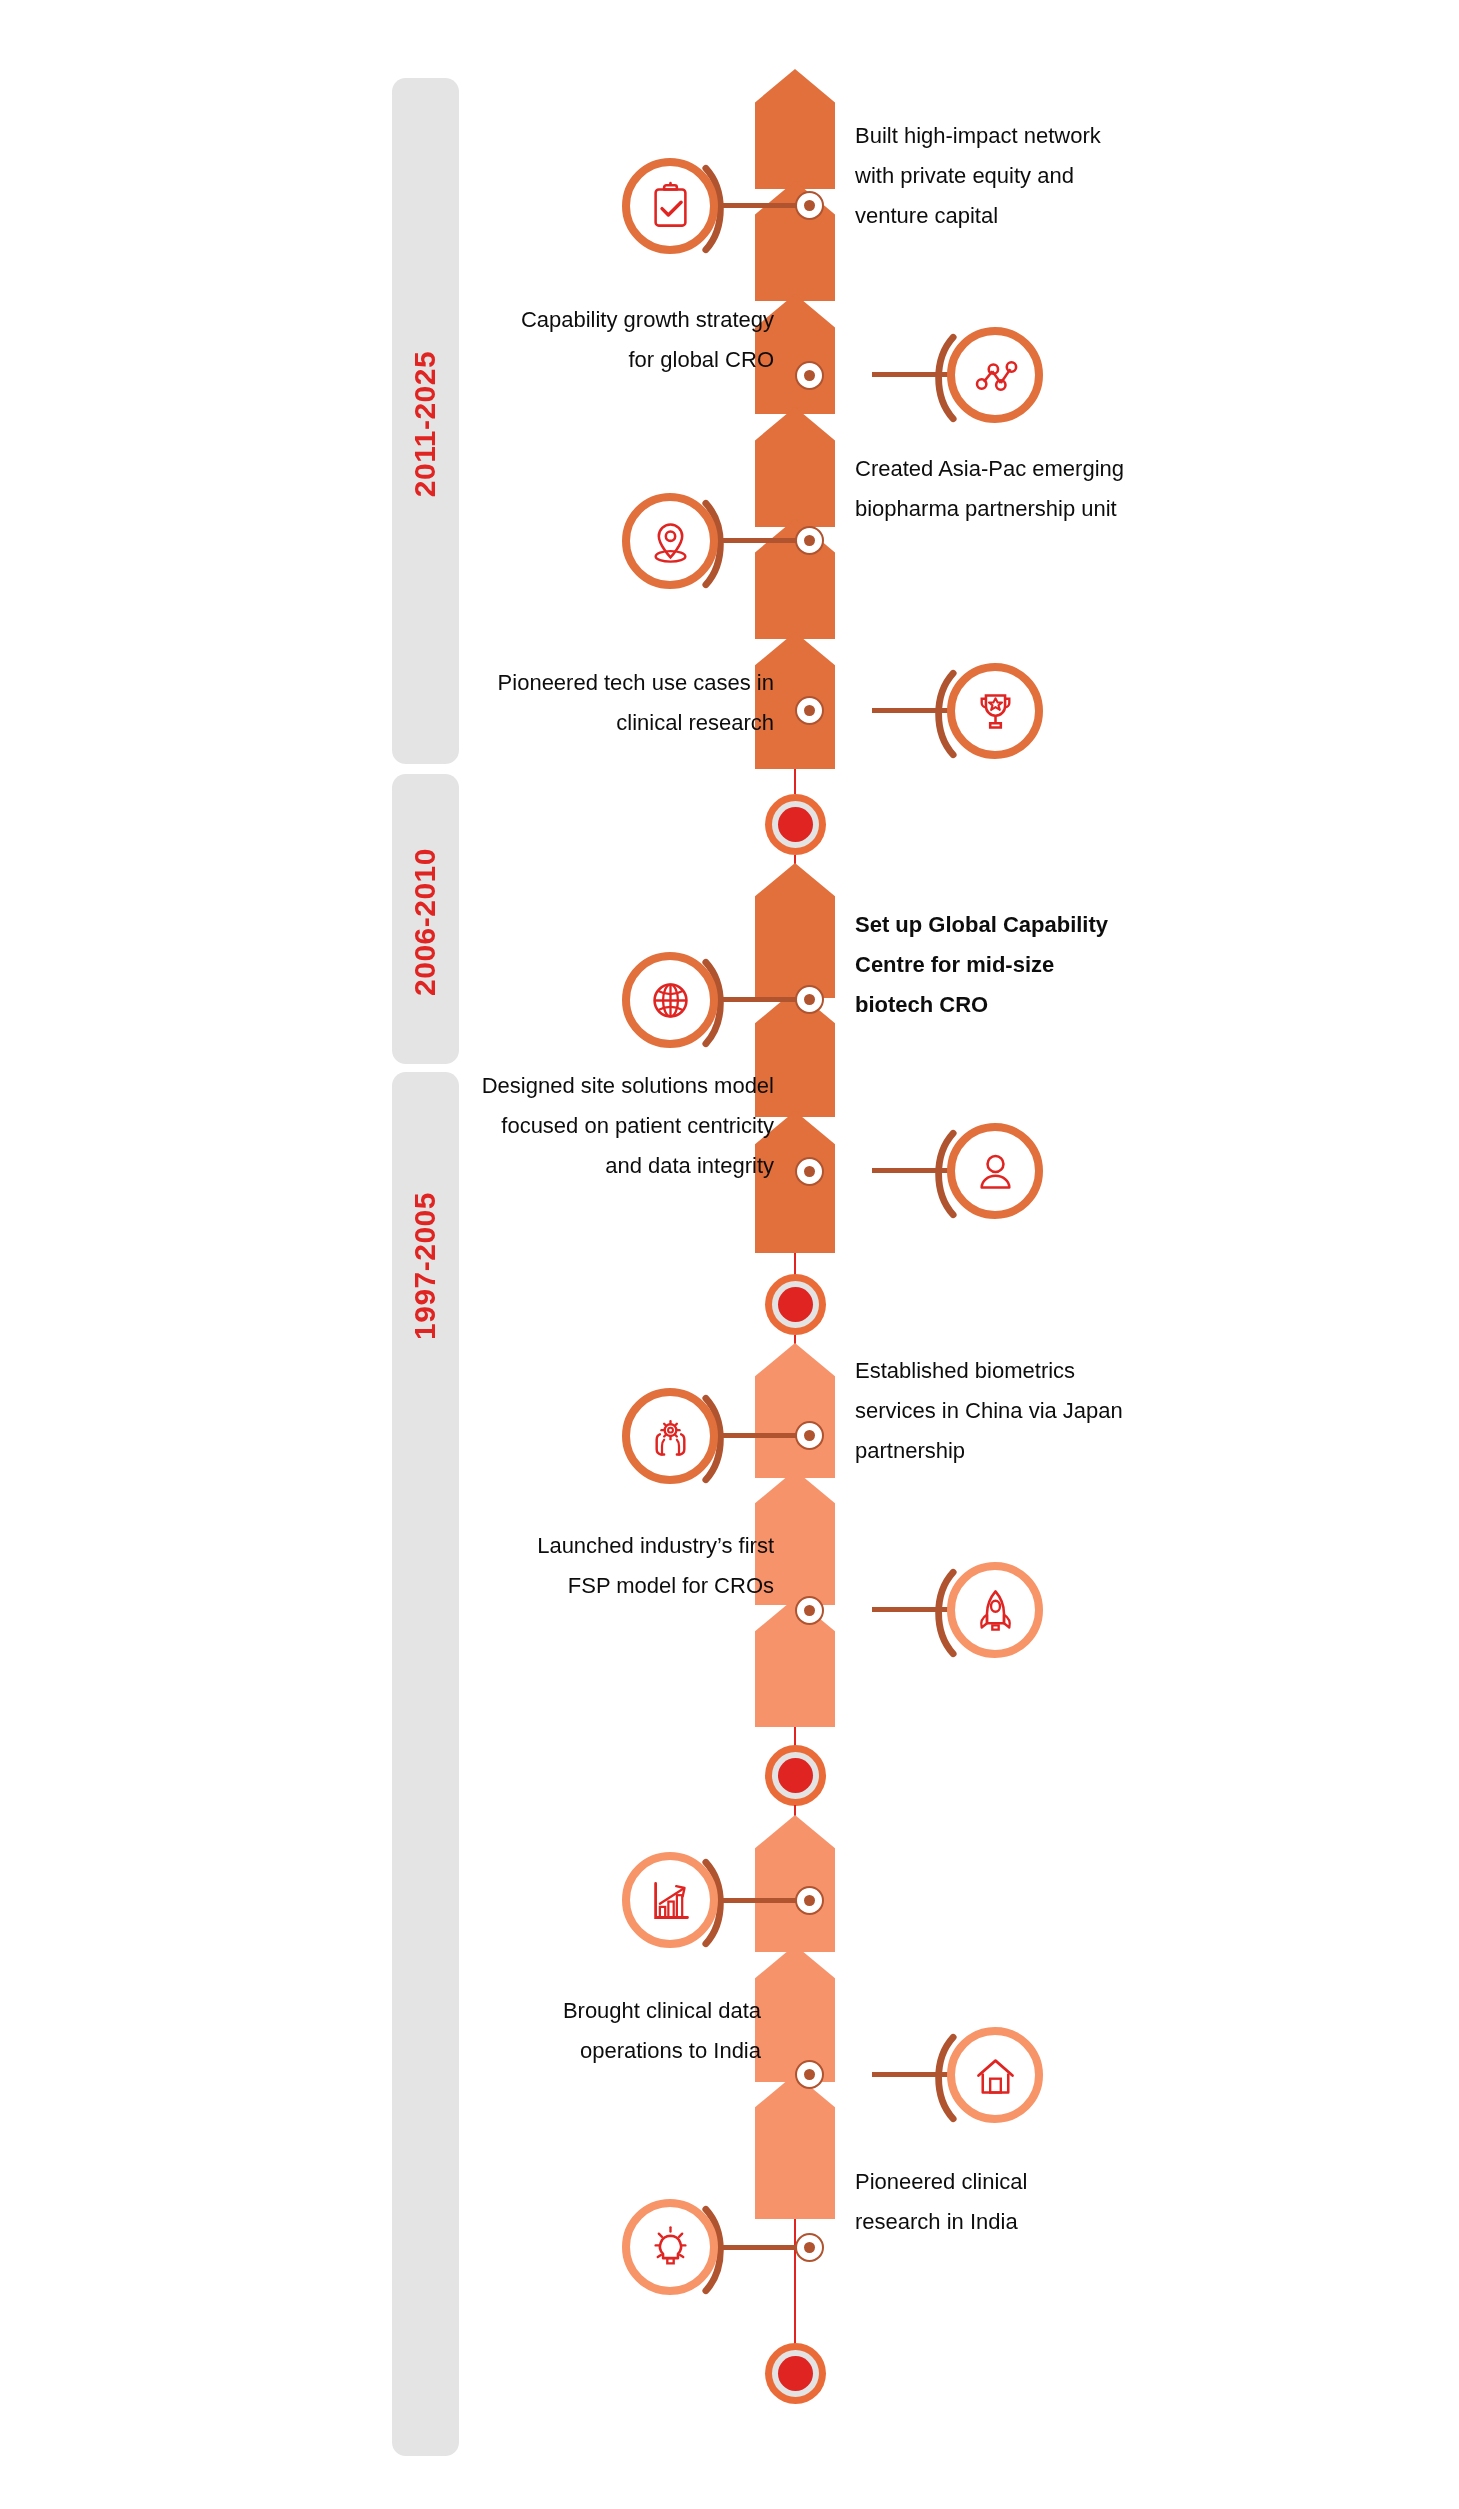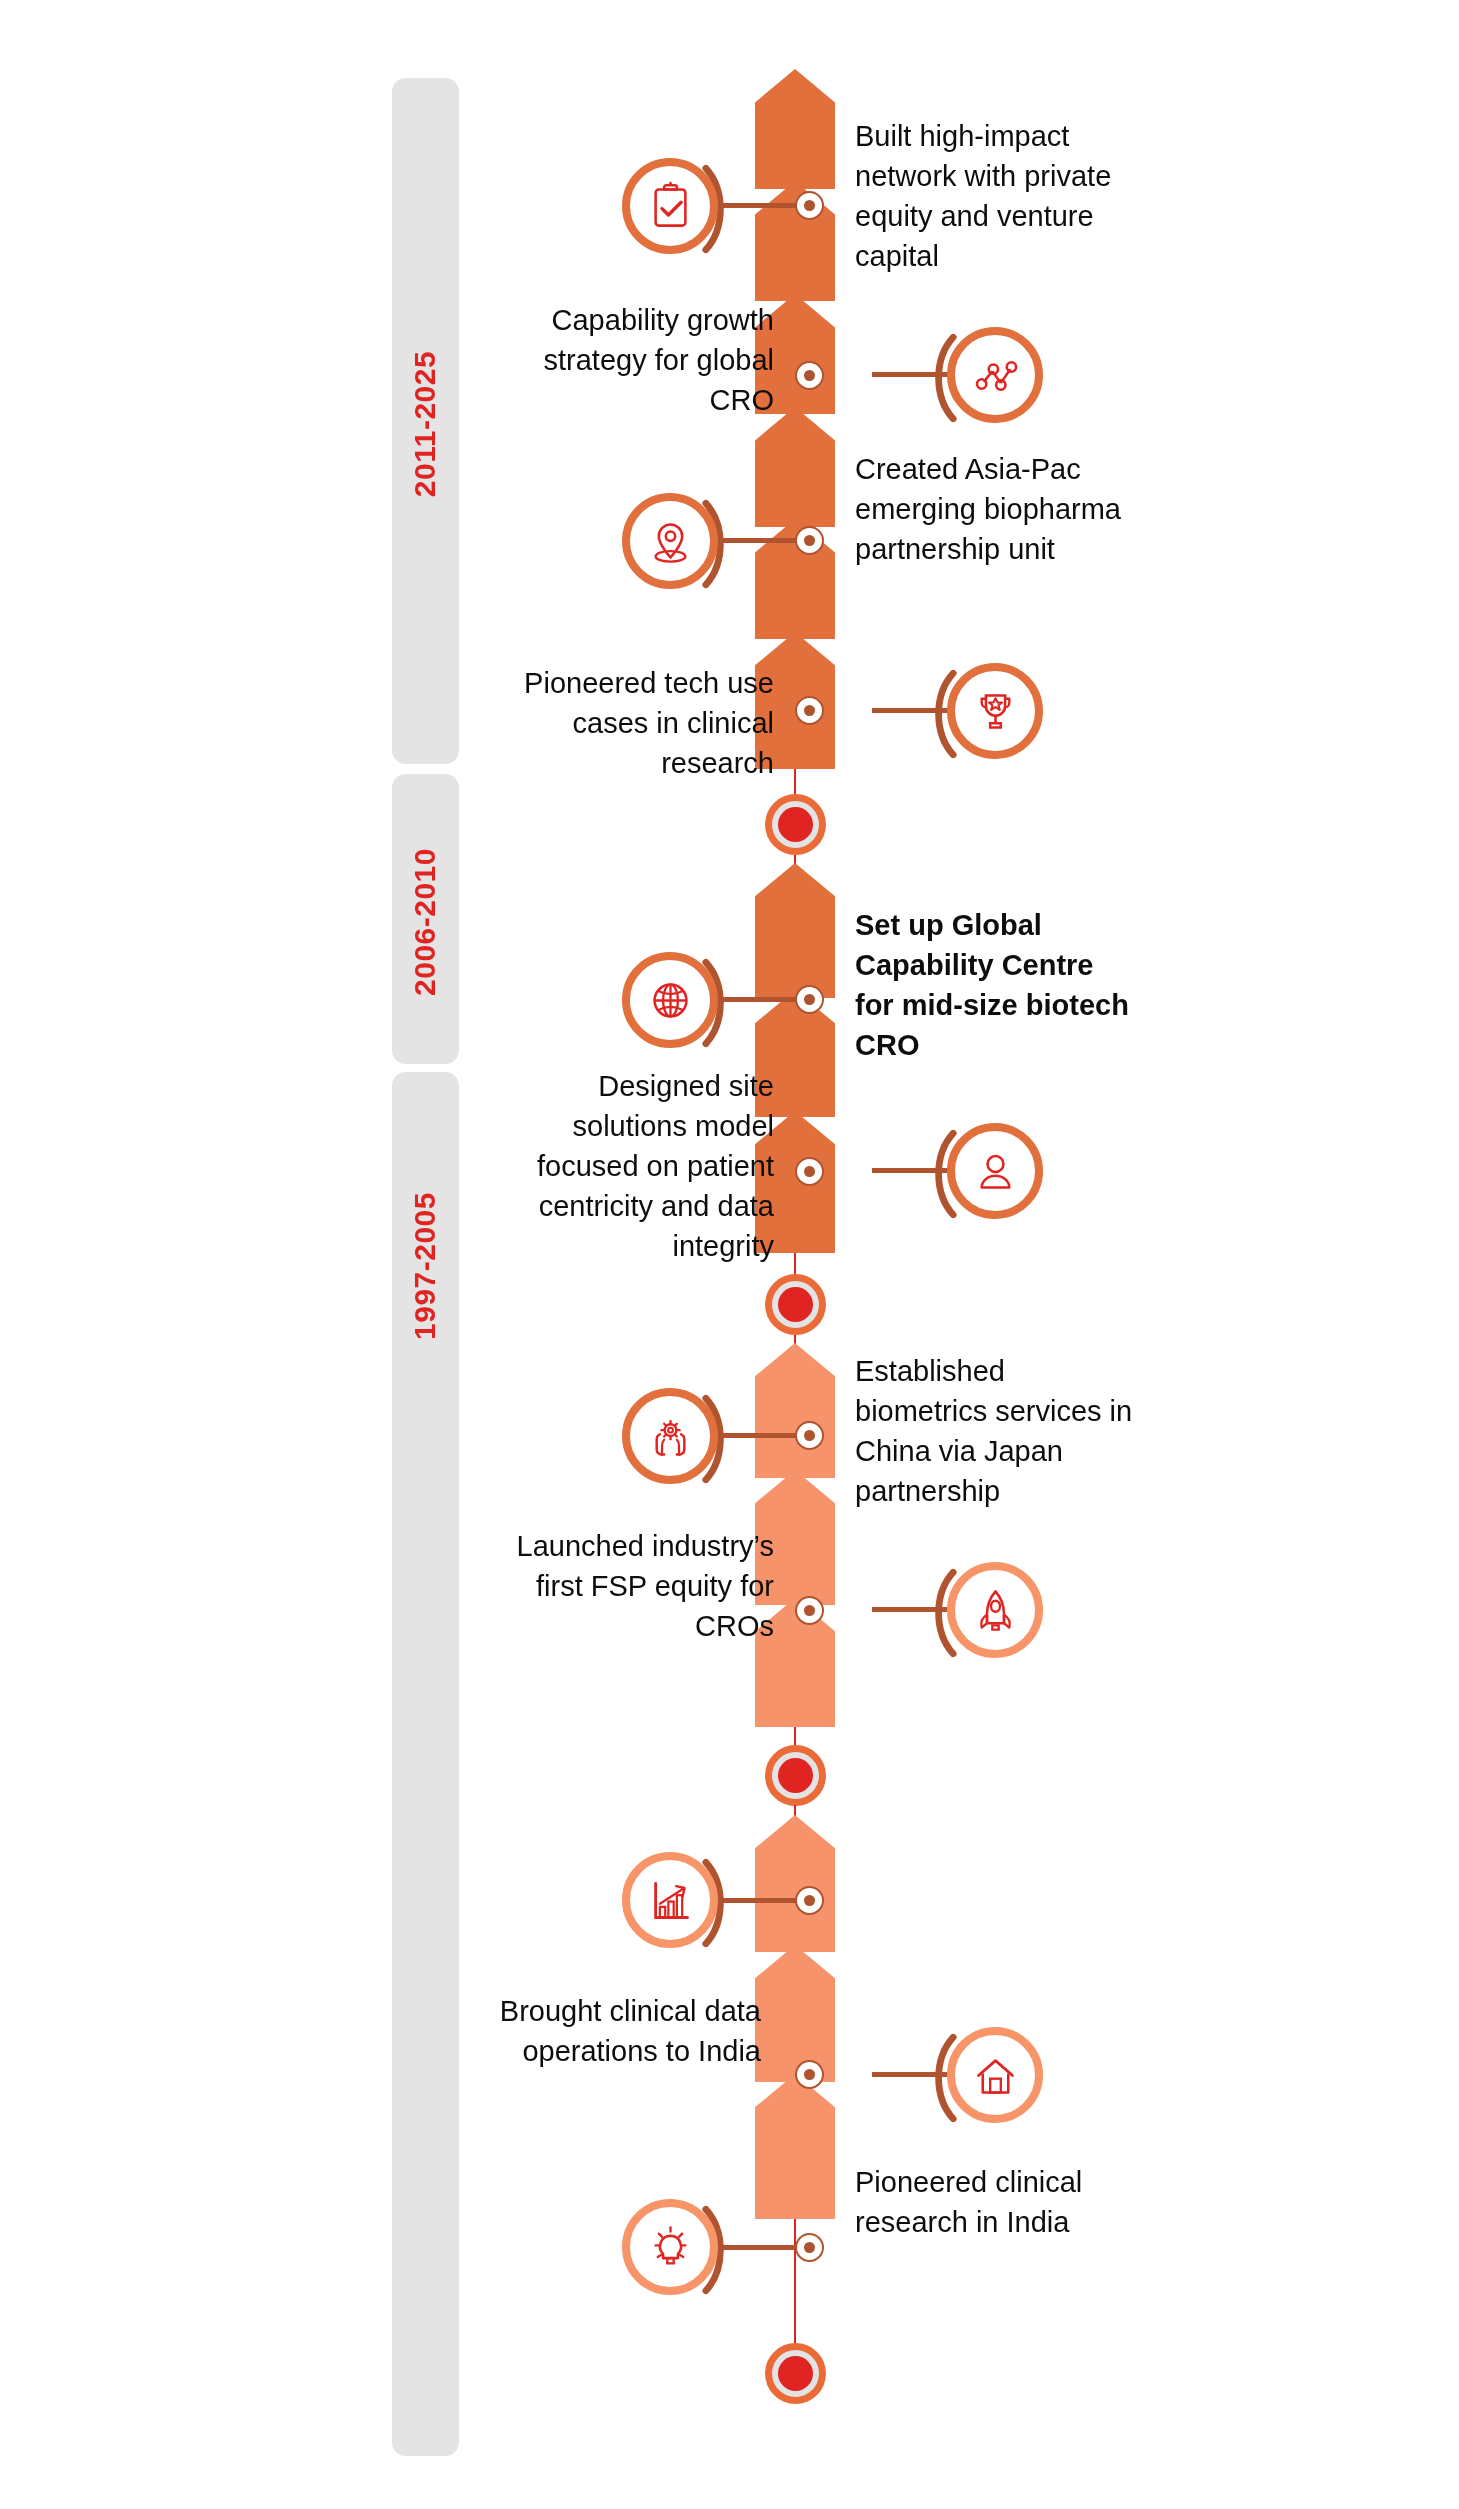--- a/index.html
+++ b/index.html
@@ -79,21 +79,21 @@
     box-sizing:border-box;
     display:flex;align-items:center;justify-content:center;
     background:#ffffff;
     z-index:5;
   }
   .bubble svg{display:block;width:51px;height:51px;}
 
   
   .cap{
     position:absolute;
-    font-size:29px;
+    font-size:22px;
     line-height:40px;
     color:#0d0d0d;
     font-family:"Liberation Sans", sans-serif;
   }
   .cap.right{text-align:left;}
   .cap.left{text-align:right;}
 </style>
 </head>
 <body>
 
@@ -403,21 +403,21 @@
   </div>
   <div class="bubble" style="left:947px;top:1562px;border:8.8px solid #f79468;">
     <svg viewBox="0 0 48 48">
       <path d="M24 6 c6 7 8 14 8 21 v9 h-16 v-9 c0 -7 2 -14 8 -21 z" fill="none" stroke="#e02421" stroke-width="2.4" stroke-linejoin="round"></path>
       <ellipse cx="24" cy="20" rx="4.2" ry="5.2" fill="none" stroke="#e02421" stroke-width="2.2"></ellipse>
       <path d="M16 28 c-5 3 -6 8 -5 12 l5 -4 z" fill="none" stroke="#e02421" stroke-width="2.2" stroke-linejoin="round"></path>
       <path d="M32 28 c5 3 6 8 5 12 l-5 -4 z" fill="none" stroke="#e02421" stroke-width="2.2" stroke-linejoin="round"></path>
       <path d="M21 38 h6 v4 h-6 z" fill="none" stroke="#e02421" stroke-width="2.2"></path>
     </svg>
   </div>
-  <div class="cap left" style="left:490px;top:1526px;width:284px;">Launched industry’s first FSP equity for CROs</div>
+  <div class="cap left" style="left:490px;top:1526px;width:284px;">Launched industry’s first FSP model for CROs</div>
 
   <div class="dot" style="left:795px;top:1886px;">
       <i></i>
     </div>
   <div class="stem" style="left:720px;top:1898px;width:78px;"></div>
   <div class="arc" style="left:700px;top:1856px;">
     <svg width="33" height="94" viewBox="0 0 34 96">
         <path d="M6 6 C26 28 26 68 6 90" fill="none" stroke="#b05430" stroke-width="7" stroke-linecap="round"></path>
       </svg>
   </div>

